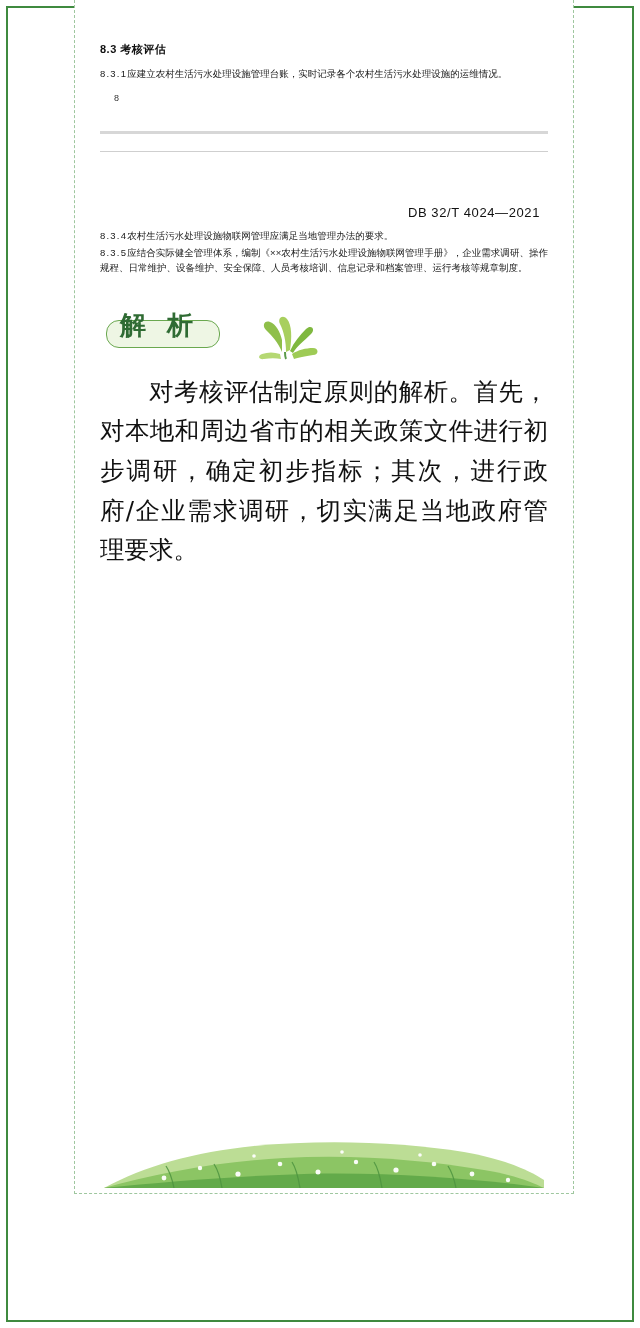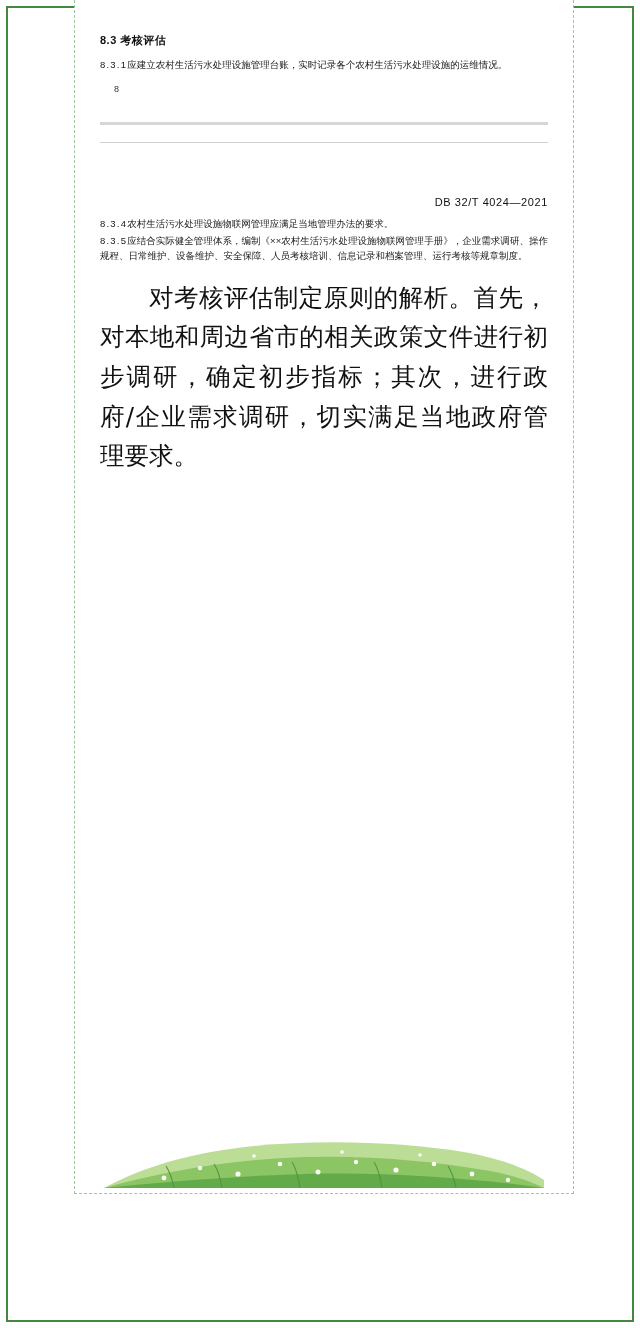--- a/index.html
+++ b/index.html
@@ -49,21 +49,21 @@
     top: 0;
     width: 500px;
     bottom: 134px;
     box-sizing: border-box;
     padding: 0 26px;
     overflow: hidden;
   }
 
   
   .doc-section {
-    padding-top: 33px;
+    padding-top: 42px;
     color: #1a1a1a;
   }
   .doc-heading {
     font-size: 11px;
     font-weight: bold;
     letter-spacing: 0.5px;
     margin: 0 0 9px 0;
     color: #111;
   }
   .doc-clause {
@@ -99,24 +99,24 @@
     left: 0; right: 0; top: 20px;
     height: 1px;
     background: #cfcfcf;
   }
 
   .doc-section2 {
     padding-top: 52px;
   }
   .std-code {
     text-align: right;
-    font-size: 11px;
+    font-size: 13px;
     letter-spacing: 0.6px;
     color: #111;
-    margin: 0 0 8px 0;
+    margin: 0 8px 8px 0;
   }
 
   
   .analysis-head {
     position: relative;
     height: 62px;
     margin-top: 26px;
   }
   .analysis-pill {
     position: absolute;
@@ -141,21 +141,21 @@
   .leaf-art {
     position: absolute;
     left: 152px;
     top: 0px;
     width: 70px;
     height: 58px;
   }
 
   
   .body-text {
-    margin-top: 14px;
+    margin-top: 8px;
     font-size: 24.5px;
     line-height: 1.62;
     color: #111;
     text-align: justify;
     text-justify: inter-ideograph;
     font-family: "DejaVu Sans", sans-serif;
   }
   .body-text p {
     margin: 0 0 2px 0;
     text-indent: 2em;
@@ -201,20 +201,34 @@
       <div class="std-code">DB 32/T 4024—2021</div>
 
       <p class="doc-clause">
         <span class="num">8.3.4</span><span>农村生活污水处理设施物联网管理应满足当地管理办法的要求。</span>
       </p>
       <p class="doc-clause">
         <span class="num">8.3.5</span><span>应结合实际健全管理体系，编制《××农村生活污水处理设施物联网管理手册》，企业需求调研、操作规程、日常维护、设备维护、安全保障、人员考核培训、信息记录和档案管理、运行考核等规章制度。</span>
       </p>
     </div>
 
+    <div class="analysis-head">
+      <div class="analysis-pill"></div>
+      <div class="analysis-label">解 析</div>
+      <div class="leaf-art">
+        <svg width="70" height="58" viewBox="0 0 70 58">
+          <path d="M30 50 C26 40, 20 34, 14 28 C10 24, 12 18, 18 20 C24 22, 28 30, 30 38 Z" fill="#8fbf4a"></path>
+          <path d="M34 50 C34 40, 32 30, 28 22 C25 16, 31 12, 35 17 C40 23, 40 36, 38 48 Z" fill="#a8cf5e"></path>
+          <path d="M38 49 C42 40, 48 33, 54 27 C59 22, 64 27, 59 32 C52 39, 45 44, 41 51 Z" fill="#7fb83f"></path>
+          <path d="M40 52 C46 48, 54 46, 61 46 C67 46, 67 53, 61 53 C53 54, 46 56, 42 57 Z" fill="#9ecb55"></path>
+          <path d="M28 52 C22 50, 16 50, 10 52 C5 54, 7 58, 12 57 C18 56, 24 56, 29 57 Z" fill="#b5d873"></path>
+          <path d="M33 50 C33 52, 33 55, 34 57" stroke="#5b9b4a" stroke-width="2" fill="none"></path>
+        </svg>
+      </div>
+    </div>
 
     <div class="body-text">
       <p>对考核评估制定原则的解析。首先，对本地和周边省市的相关政策文件进行初步调研，确定初步指标；其次，进行政府/企业需求调研，切实满足当地政府管理要求。</p>
     </div>
 
   </div>
 
   <div class="grass">
     <svg width="440" height="66" viewBox="0 0 440 66" preserveAspectRatio="none">
       <path d="M0 66 C40 44, 90 30, 150 24 C220 17, 300 20, 360 30 C400 37, 425 48, 440 58 L440 66 Z" fill="#bcdd95"></path>

